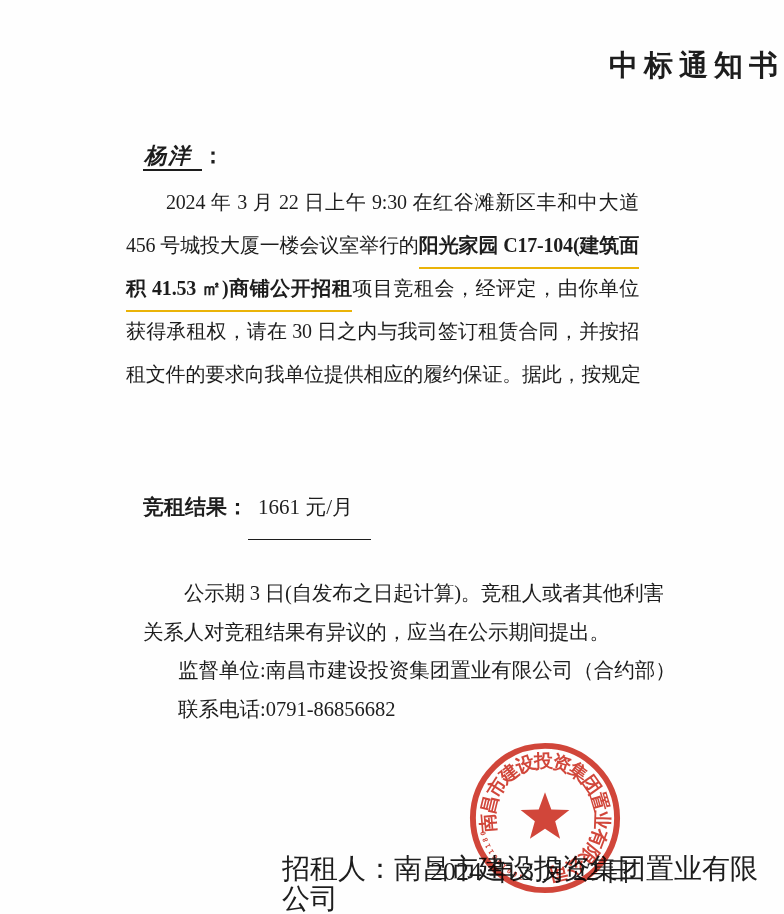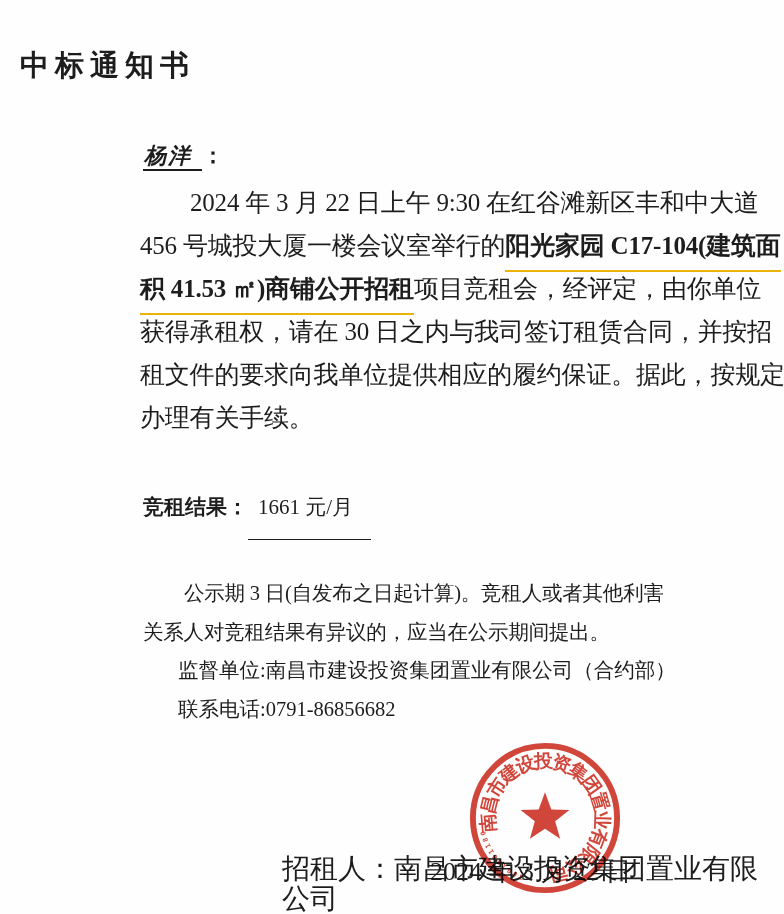--- a/index.html
+++ b/index.html
@@ -3,26 +3,26 @@
 <meta charset="utf-8">
 <style>
   html,body{margin:0;padding:0;background:#e8e8e8;}
   .page{
     position:relative;width:784px;height:914px;margin:0 auto;
     background:#fefefe;overflow:hidden;
     font-family:"Liberation Serif","DejaVu Serif",serif;color:#1d1d1d;
   }
   .title{
     position:absolute;top:46px;left:0;width:784px;margin:0;box-sizing:border-box;
-    padding-left:20px;text-align:left;
+    padding-left:20px;text-align:right;
     font-size:29px;font-weight:700;letter-spacing:6px;
   }
   .addressee{position:absolute;left:143px;top:141px;font-size:22px;font-weight:700;line-height:30px;}
   .addr-name{font-style:italic;border-bottom:2px solid #1d1d1d;padding:0 10px 1px 1px;letter-spacing:2px;}
-  .body-para{position:absolute;left:140px;top:181px;width:513px;font-size:25px;line-height:43px;letter-spacing:-0.2px;}
+  .body-para{position:absolute;left:126px;top:181px;width:513px;font-size:20px;line-height:43px;letter-spacing:-0.2px;}
   .bline{text-align:justify;white-space:nowrap;}
   .jfull{text-align-last:justify;}
   .indent{text-indent:2em;}
   .emph{font-weight:700;border-bottom:2px solid #eab308;padding-bottom:11px;}
   .result{position:absolute;left:143px;top:492px;font-size:21px;line-height:30px;}
   .result-label{font-weight:700;text-align:right;}
   .result-value{border-bottom:1.6px solid #1d1d1d;padding:0 18px 20px 10px;}
   .notice{position:absolute;left:143px;top:574px;width:513px;font-size:20.5px;line-height:39px;letter-spacing:-0.2px;}
   .info{position:absolute;left:178px;font-size:20.5px;line-height:30px;}
   .supervisor{top:655px;}
@@ -56,21 +56,20 @@
   <div class="addressee">
     <span class="addr-name">杨洋</span><span>：</span>
   </div>
 
   <div class="body-para">
     <div class="bline indent jfull">2024 年 3 月 22 日上午 9:30 在红谷滩新区丰和中大道</div>
     <div class="bline jfull"><span>456 号城投大厦一楼会议室举行的</span><span class="emph">阳光家园 C17-104(建筑面</span></div>
     <div class="bline jfull"><span class="emph">积 41.53 ㎡)商铺公开招租</span><span>项目竞租会，经评定，由你单位</span></div>
     <div class="bline jfull">获得承租权，请在 30 日之内与我司签订租赁合同，并按招</div>
     <div class="bline jfull">租文件的要求向我单位提供相应的履约保证。据此，按规定</div>
-    <div class="bline">办理有关手续。</div>
   </div>
 
   <div class="result">
     <span class="result-label">竞租结果：</span><span class="result-value">1661 元/月</span>
   </div>
 
   <div class="notice">
     <div class="bline indent jfull">公示期 3 日(自发布之日起计算)。竞租人或者其他利害</div>
     <div class="bline">关系人对竞租结果有异议的，应当在公示期间提出。</div>
   </div>

